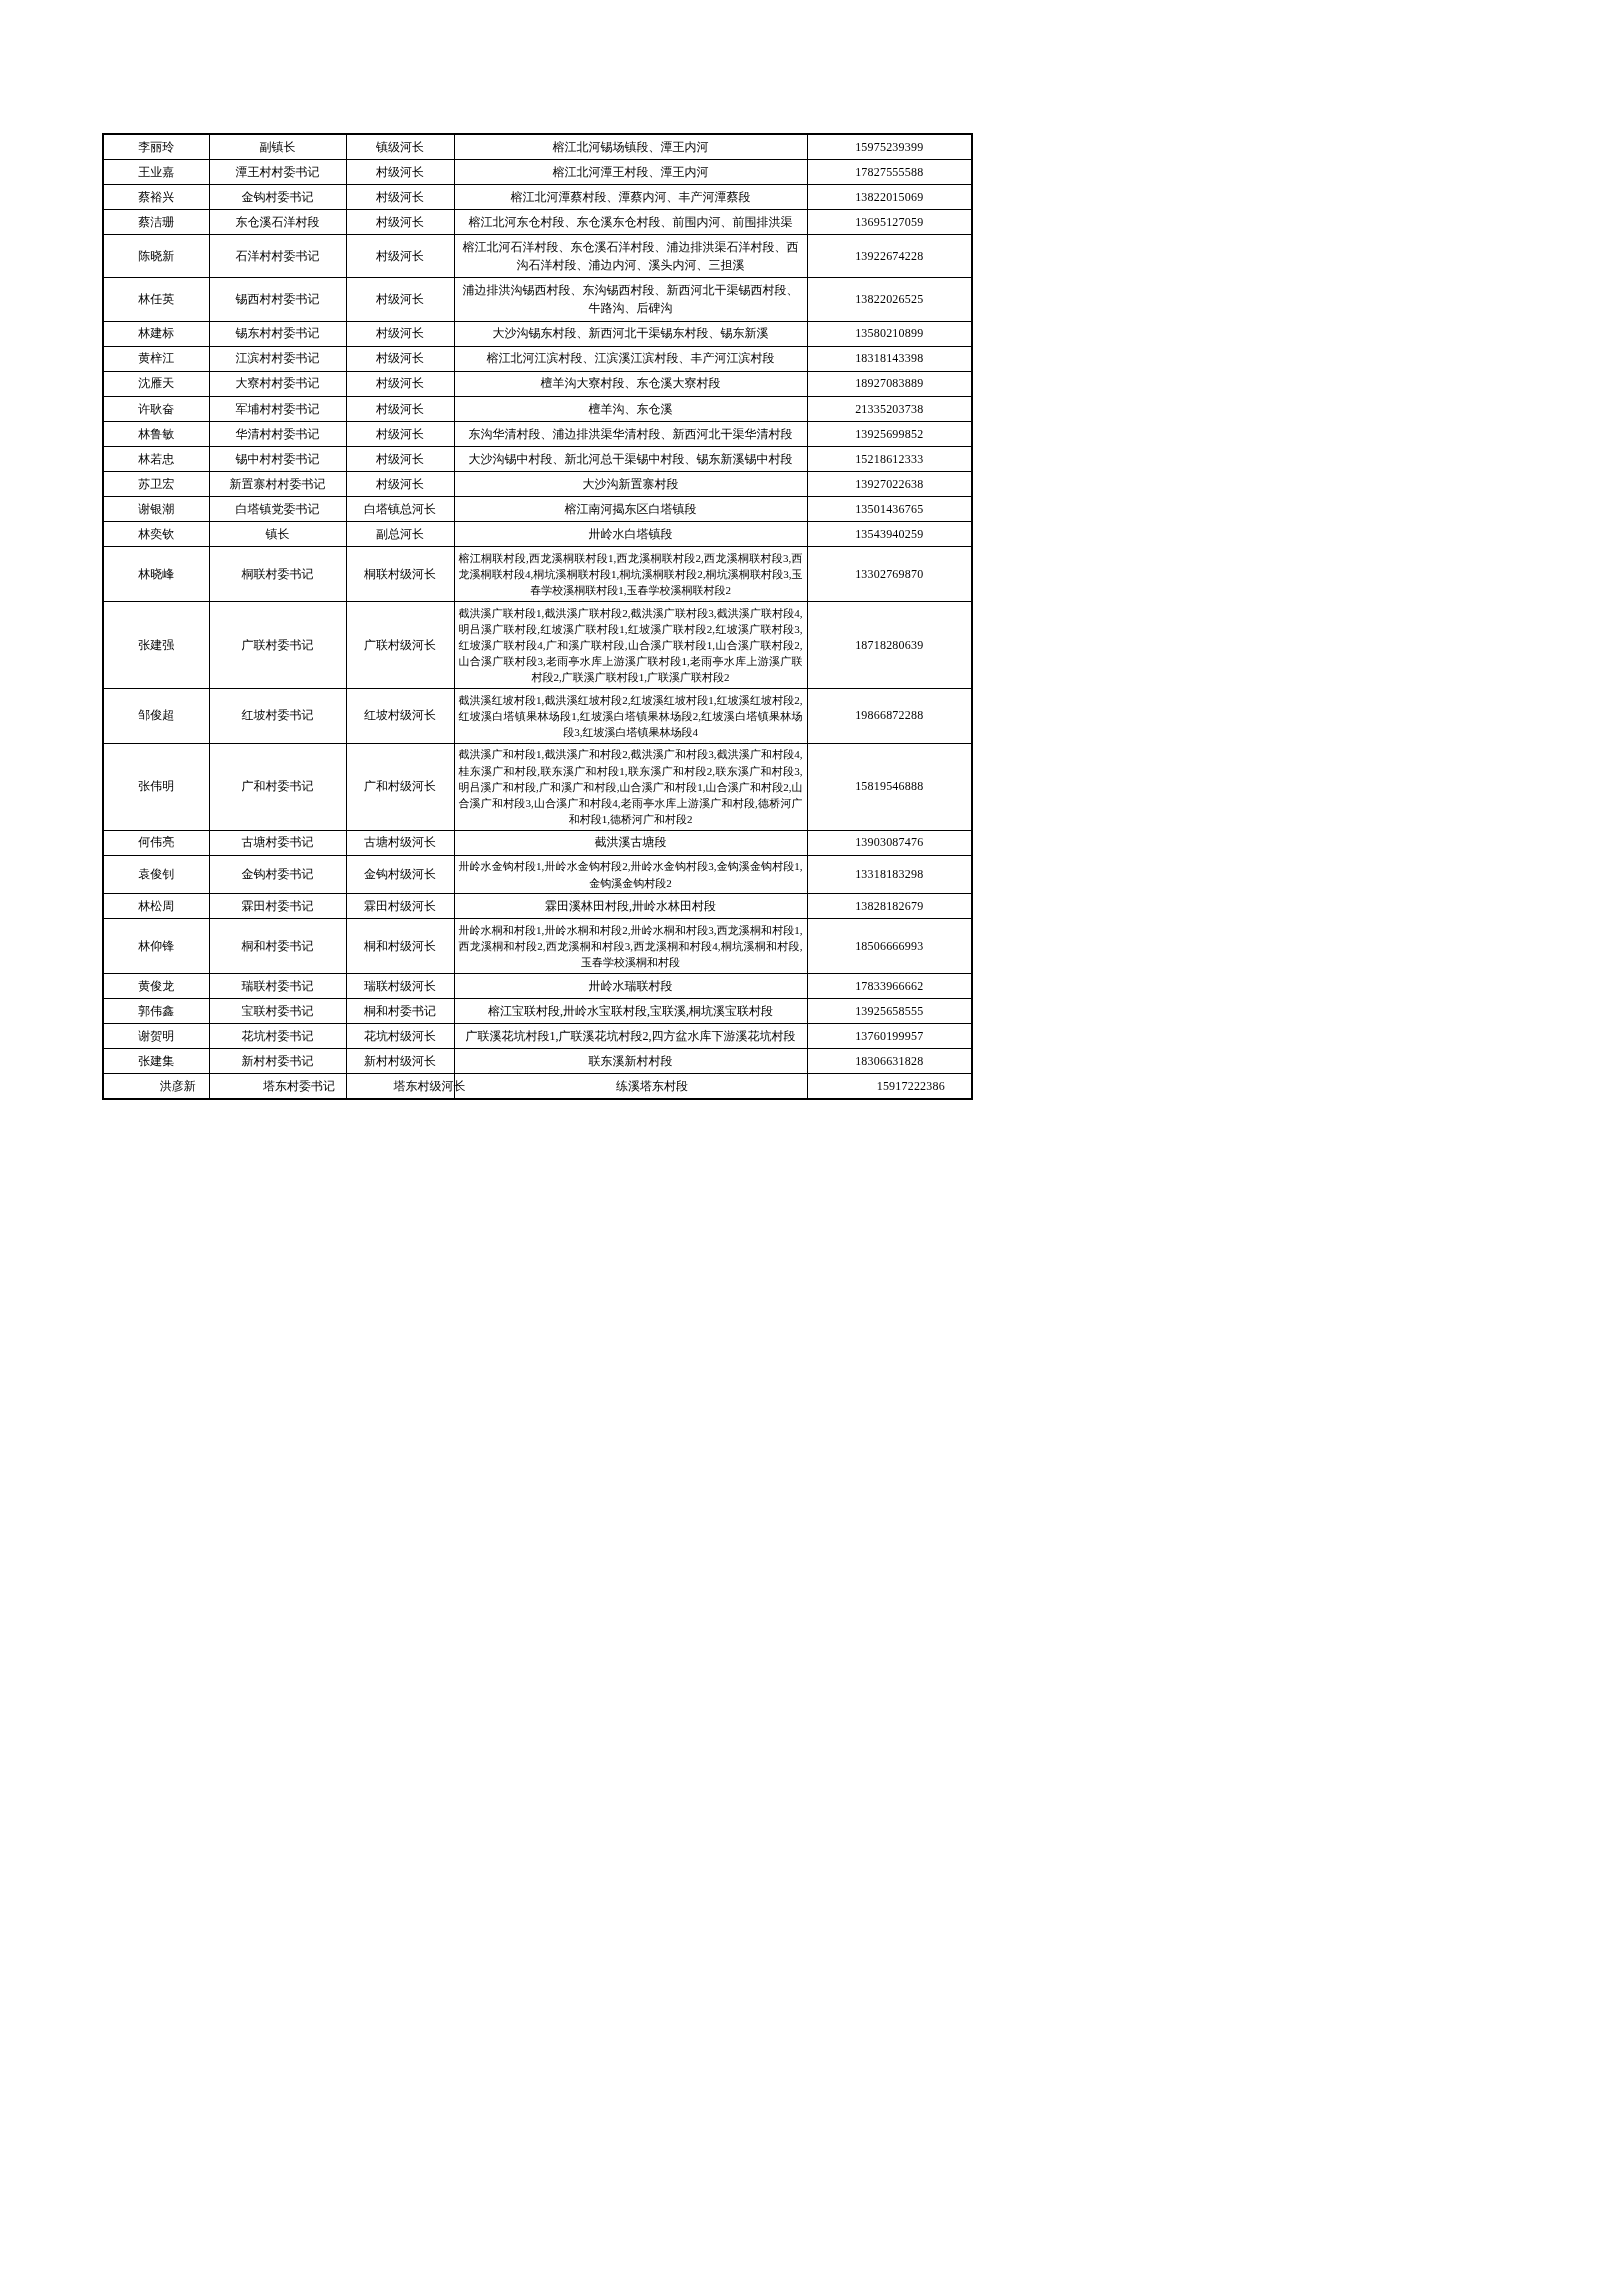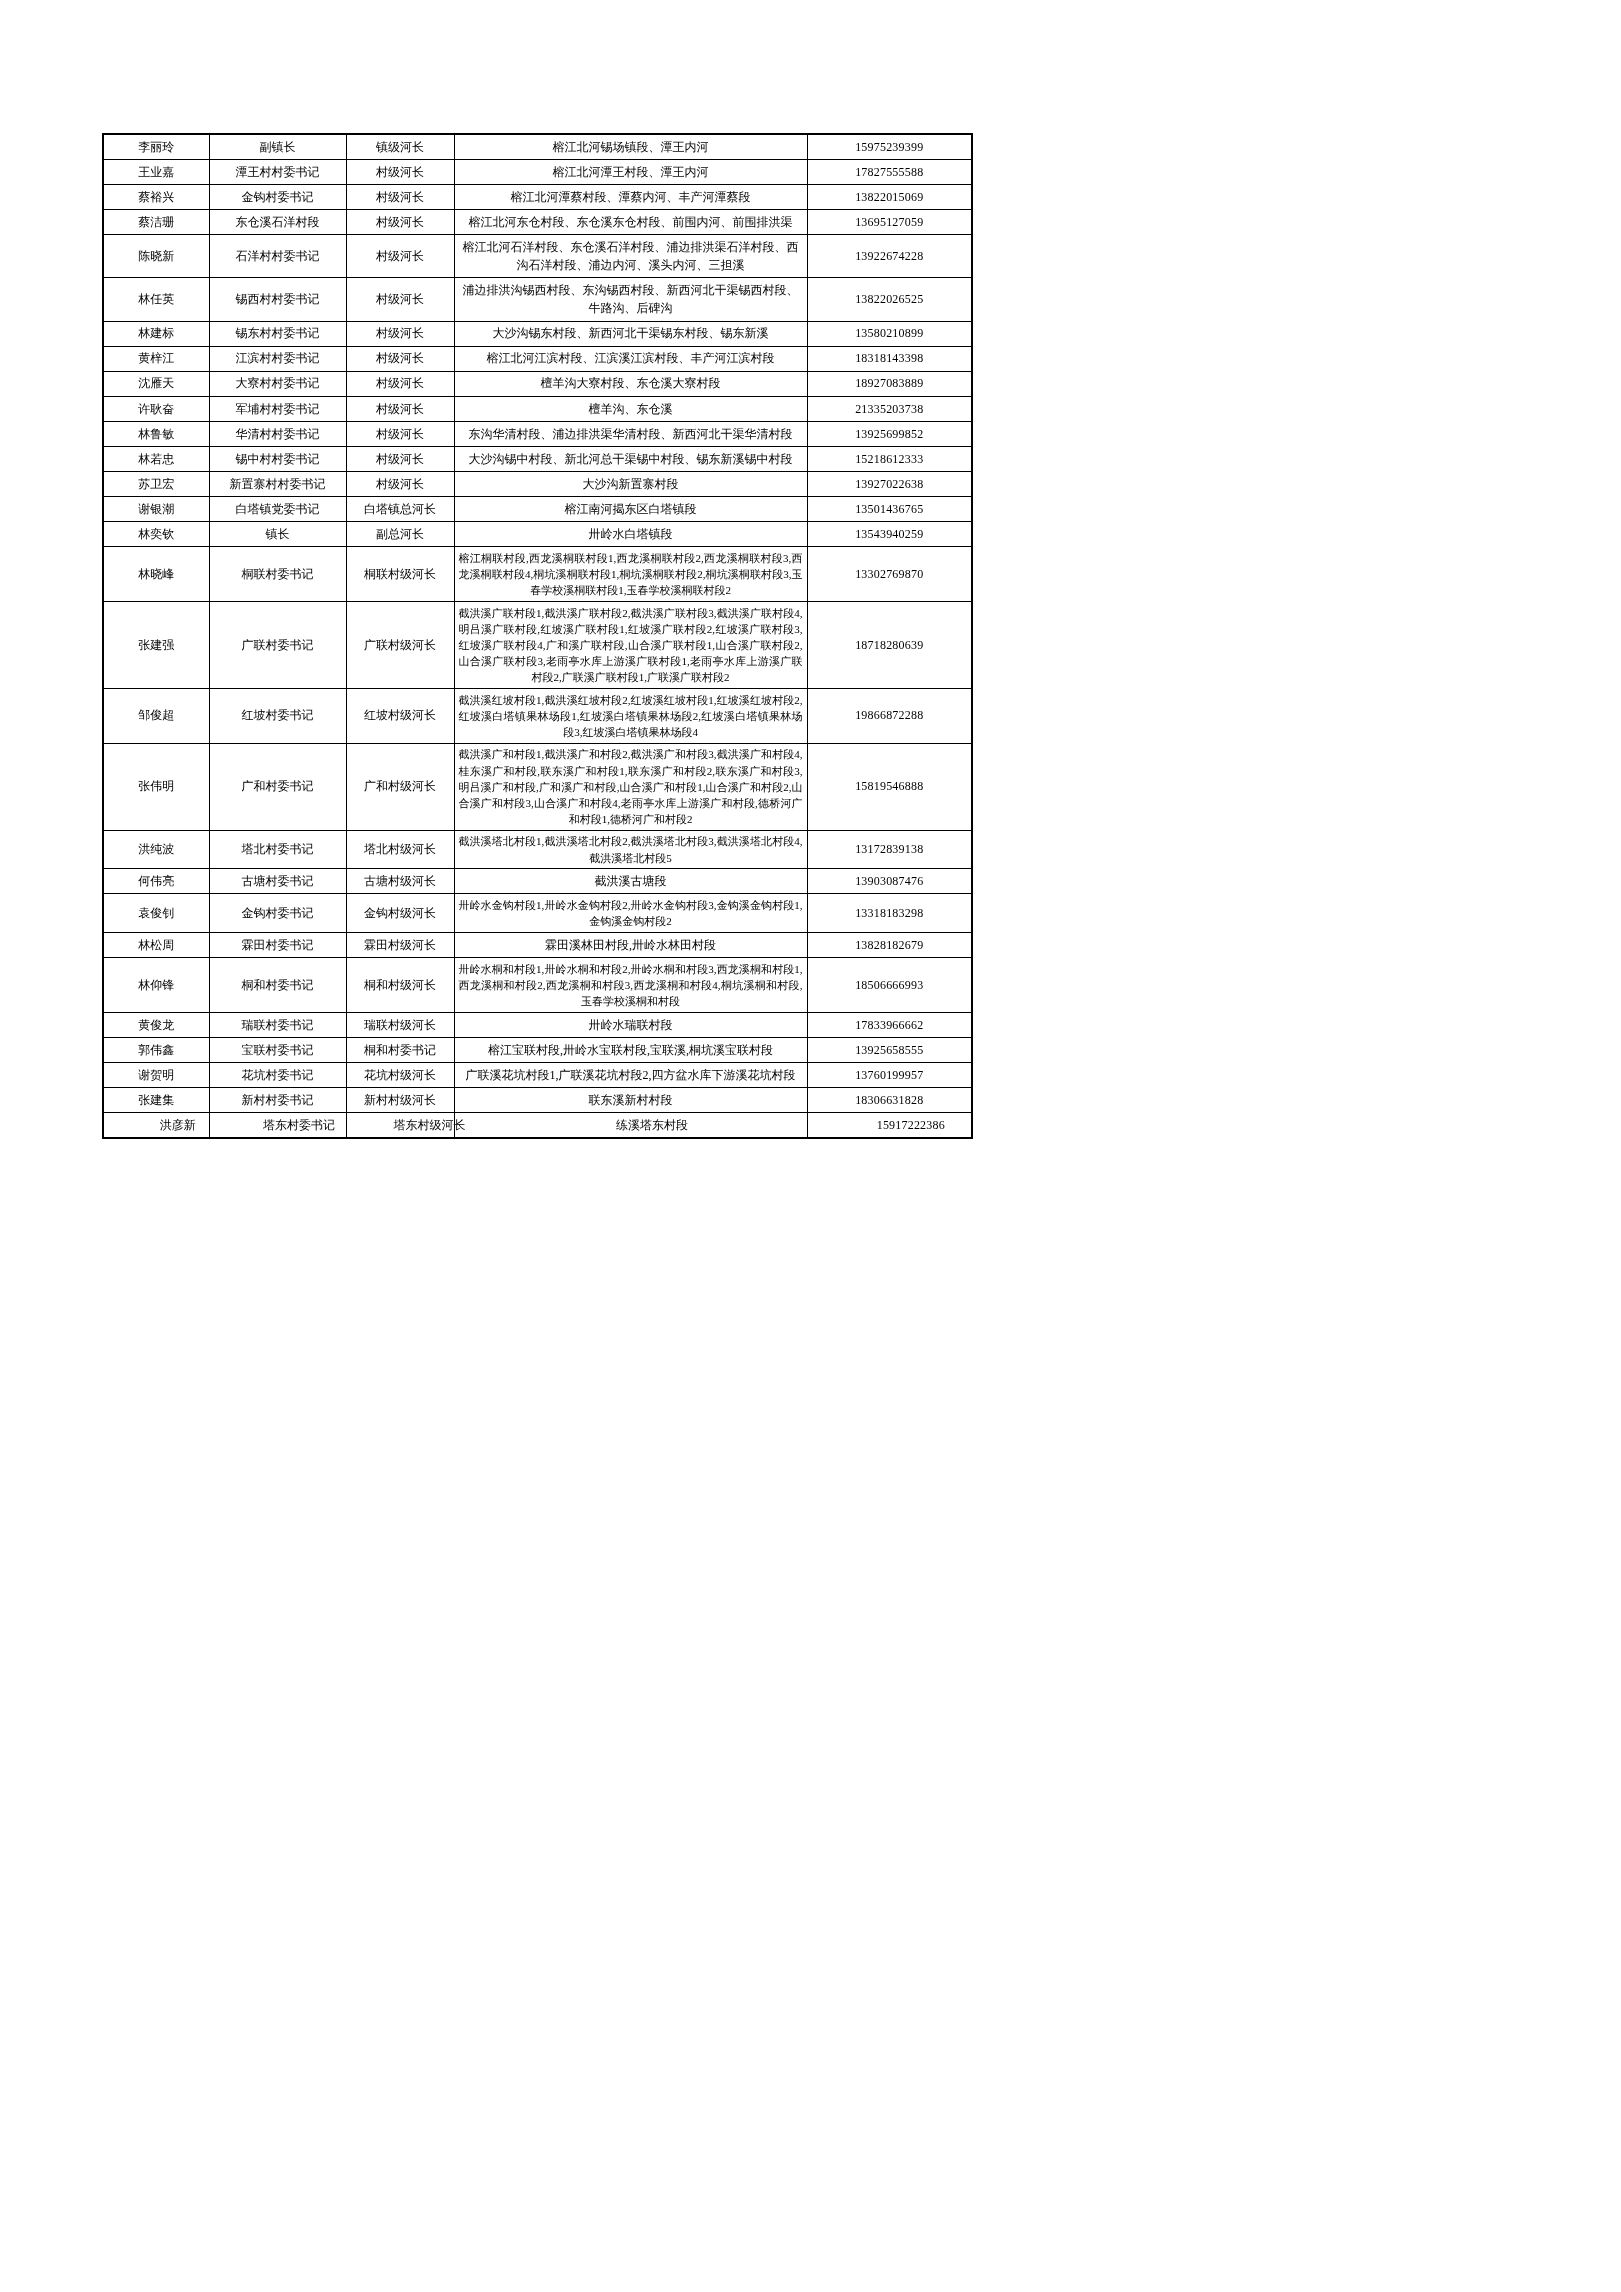--- a/index.html
+++ b/index.html
@@ -218,27 +218,20 @@
             <td class="phone">19866872288</td>
           </tr>
           <tr>
             <td class="name">张伟明</td>
             <td class="post">广和村委书记</td>
             <td class="level">广和村级河长</td>
             <td class="seg dense">截洪溪广和村段1,截洪溪广和村段2,截洪溪广和村段3,截洪溪广和村段4,桂东溪广和村段,联东溪广和村段1,联东溪广和村段2,联东溪广和村段3,明吕溪广和村段,广和溪广和村段,山合溪广和村段1,山合溪广和村段2,山合溪广和村段3,山合溪广和村段4,老雨亭水库上游溪广和村段,德桥河广和村段1,德桥河广和村段2</td>
             <td class="phone">15819546888</td>
           </tr>
           <tr>
-            <td class="name">洪纯波</td>
-            <td class="post">塔北村委书记</td>
-            <td class="level">塔北村级河长</td>
-            <td class="seg dense">截洪溪塔北村段1,截洪溪塔北村段2,截洪溪塔北村段3,截洪溪塔北村段4,截洪溪塔北村段5</td>
-            <td class="phone">13172839138</td>
-          </tr>
-          <tr>
             <td class="name">何伟亮</td>
             <td class="post">古塘村委书记</td>
             <td class="level">古塘村级河长</td>
             <td class="seg">截洪溪古塘段</td>
             <td class="phone">13903087476</td>
           </tr>
           <tr>
             <td class="name">袁俊钊</td>
             <td class="post">金钩村委书记</td>
             <td class="level">金钩村级河长</td>

